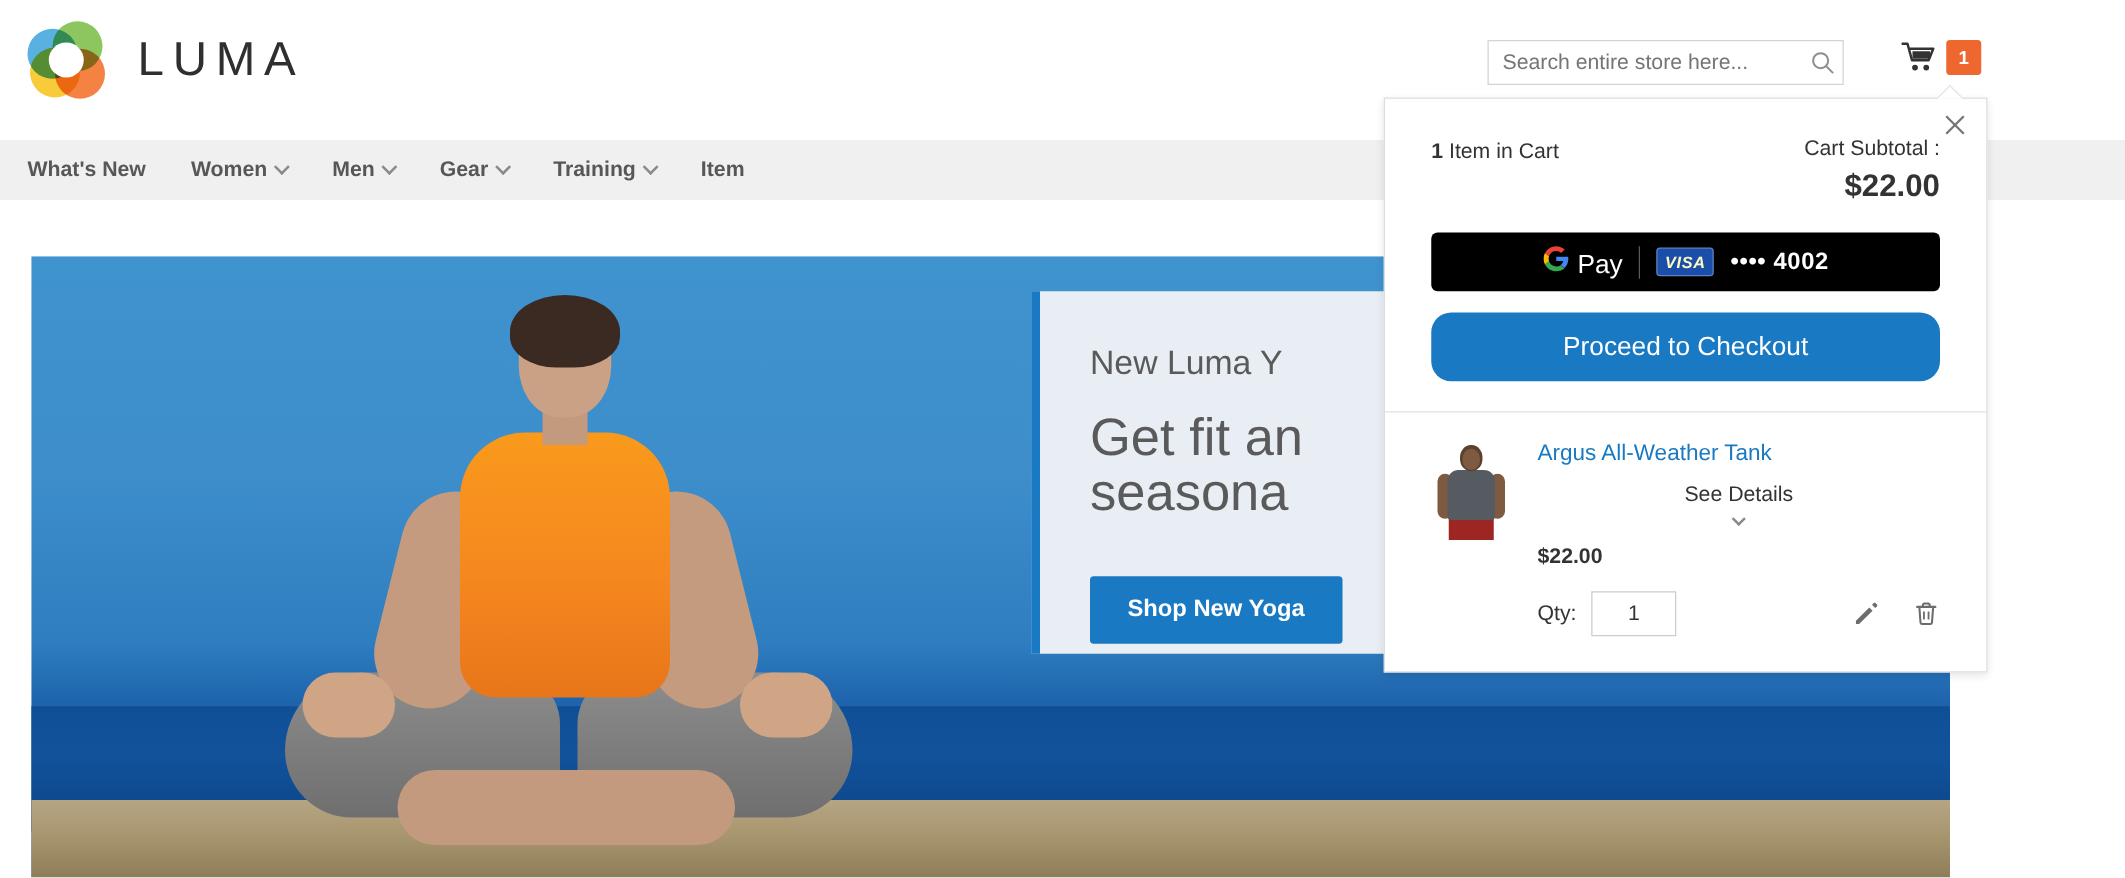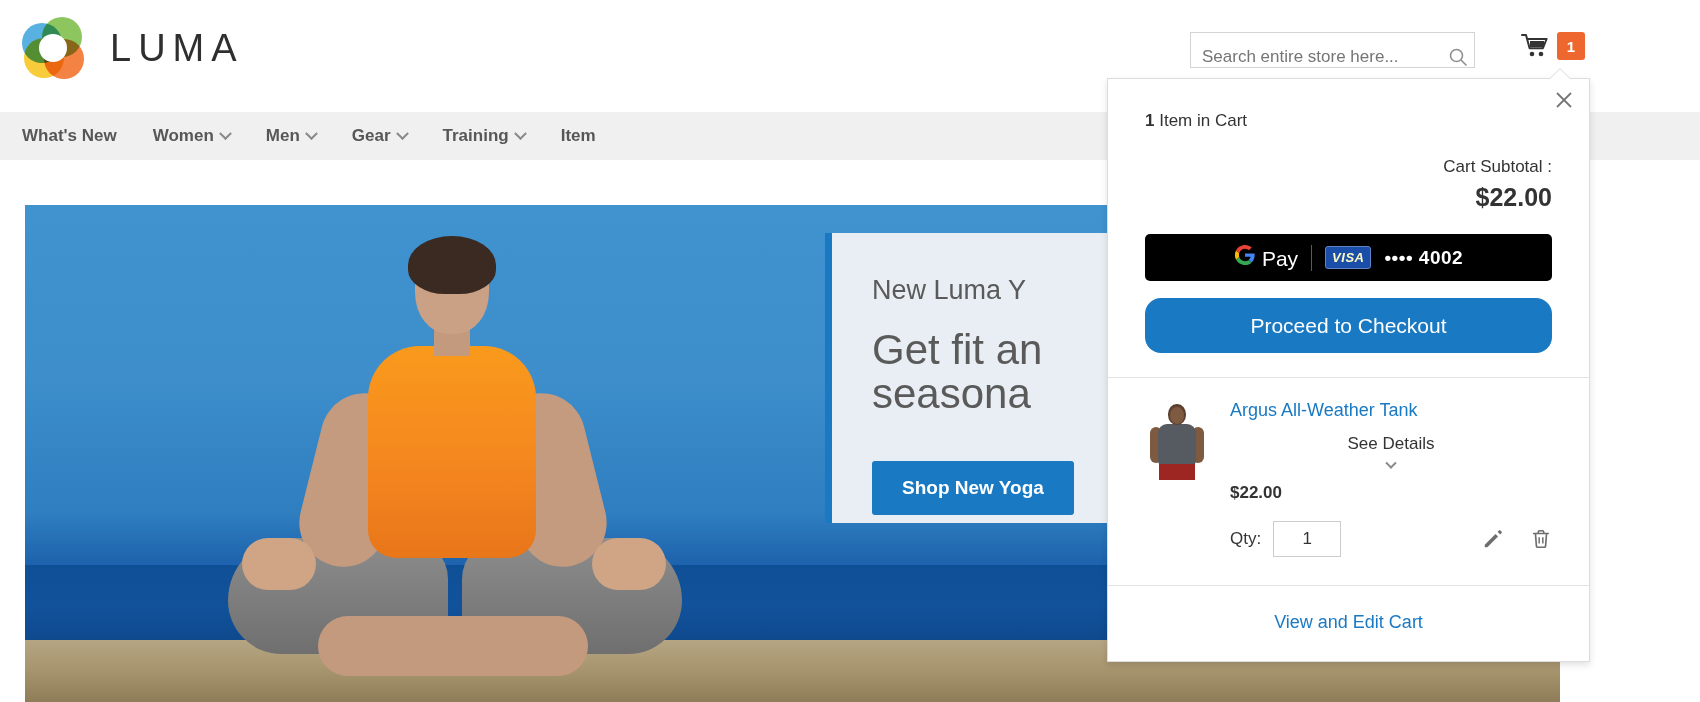--- a/index.html
+++ b/index.html
@@ -21,21 +21,21 @@
   .lm-green  { left: 20px; top: 0;  background: #79bc43; }
   .lm-orange { left: 22px; top: 22px; background: #f26c22; }
   .lm-yellow { left: 2px; top: 21px; background: #f6c217; }
   .logo-hole { position: absolute; left: 17px; top: 17px; width: 28px; height: 28px; border-radius: 50%; background: #fff; z-index: 4; }
   .logo-text { margin-left: 26px; font-size: 38px; letter-spacing: 7px; color: #2f2f2f; font-weight: 400; text-align: right; }
 
   .search-box {
     position: absolute; right: 225px; top: 32px;
     width: 285px; height: 36px;
     border: 1px solid #d4d4d4; background: #fff;
-    display: flex; align-items: flex-end; padding: 0 6px 0 11px;
+    display: flex; align-items: center; padding: 0 6px 0 11px;
   }
   .search-input {
     border: none; outline: none; flex: 1;
     font-family: "Liberation Sans", sans-serif;
     font-size: 17px; color: #575757; background: transparent;
   }
   .search-input::placeholder { color: #757575; }
   .search-icon { color: #8f8f8f; display:flex; align-items:center; }
 
   .cart-wrap { position: absolute; right: 115px; top: 32px; display: flex; align-items: center; }
@@ -104,21 +104,21 @@
   }
   .mc-close {
     position: absolute; right: 12px; top: 8px; width: 26px; height: 26px;
     display: flex; align-items: center; justify-content: center;
     cursor: pointer; color: #757575;
   }
   .mc-top { padding: 30px 37px 0 37px; display: flex; justify-content: space-between; align-items: flex-start; }
   .mc-items-count { font-size: 17px; color: #333; padding-top: 2px; }
   .mc-items-count b { font-weight: 700; }
   .mc-subtotal { text-align: right; }
-  .mc-sub-label { font-size: 17px; color: #333; margin-top: 48px; }
+  .mc-sub-label { font-size: 17px; color: #333; }
   .mc-sub-value { font-size: 25px; font-weight: 700; color: #333; margin-top: 6px; }
 
   .mc-actions { padding: 22px 37px 24px 37px; }
   .gpay-btn {
     width: 100%; height: 47px; background: #000; border: none; border-radius: 5px;
     display: flex; align-items: center; justify-content: center; gap: 13px; cursor: pointer;
   }
   .gpay-label { display: flex; align-items: flex-end; gap: 6px; color: #fff; font-size: 21px; }
   .gpay-div { width: 1px; height: 26px; background: #5a5a5a; }
   .visa-badge {
@@ -325,18 +325,15 @@
                 <path d="M9 6V4.5A1.5 1.5 0 0110.5 3h3A1.5 1.5 0 0115 4.5V6" stroke="currentColor" stroke-width="1.8"></path>
                 <path d="M6 6.5l1 13.2A1.5 1.5 0 008.5 21h7a1.5 1.5 0 001.5-1.3l1-13.2" stroke="currentColor" stroke-width="1.8"></path>
                 <path d="M10 10v7M14 10v7" stroke="currentColor" stroke-width="1.6"></path>
               </svg>
             </span>
           </span>
         </div>
       </div>
     </div>
 
-    <div class="mc-footer">
-      <span class="view-cart-link">View and Edit Cart</span>
-    </div>
   </div>
 
 </div>
 
 </body></html>

